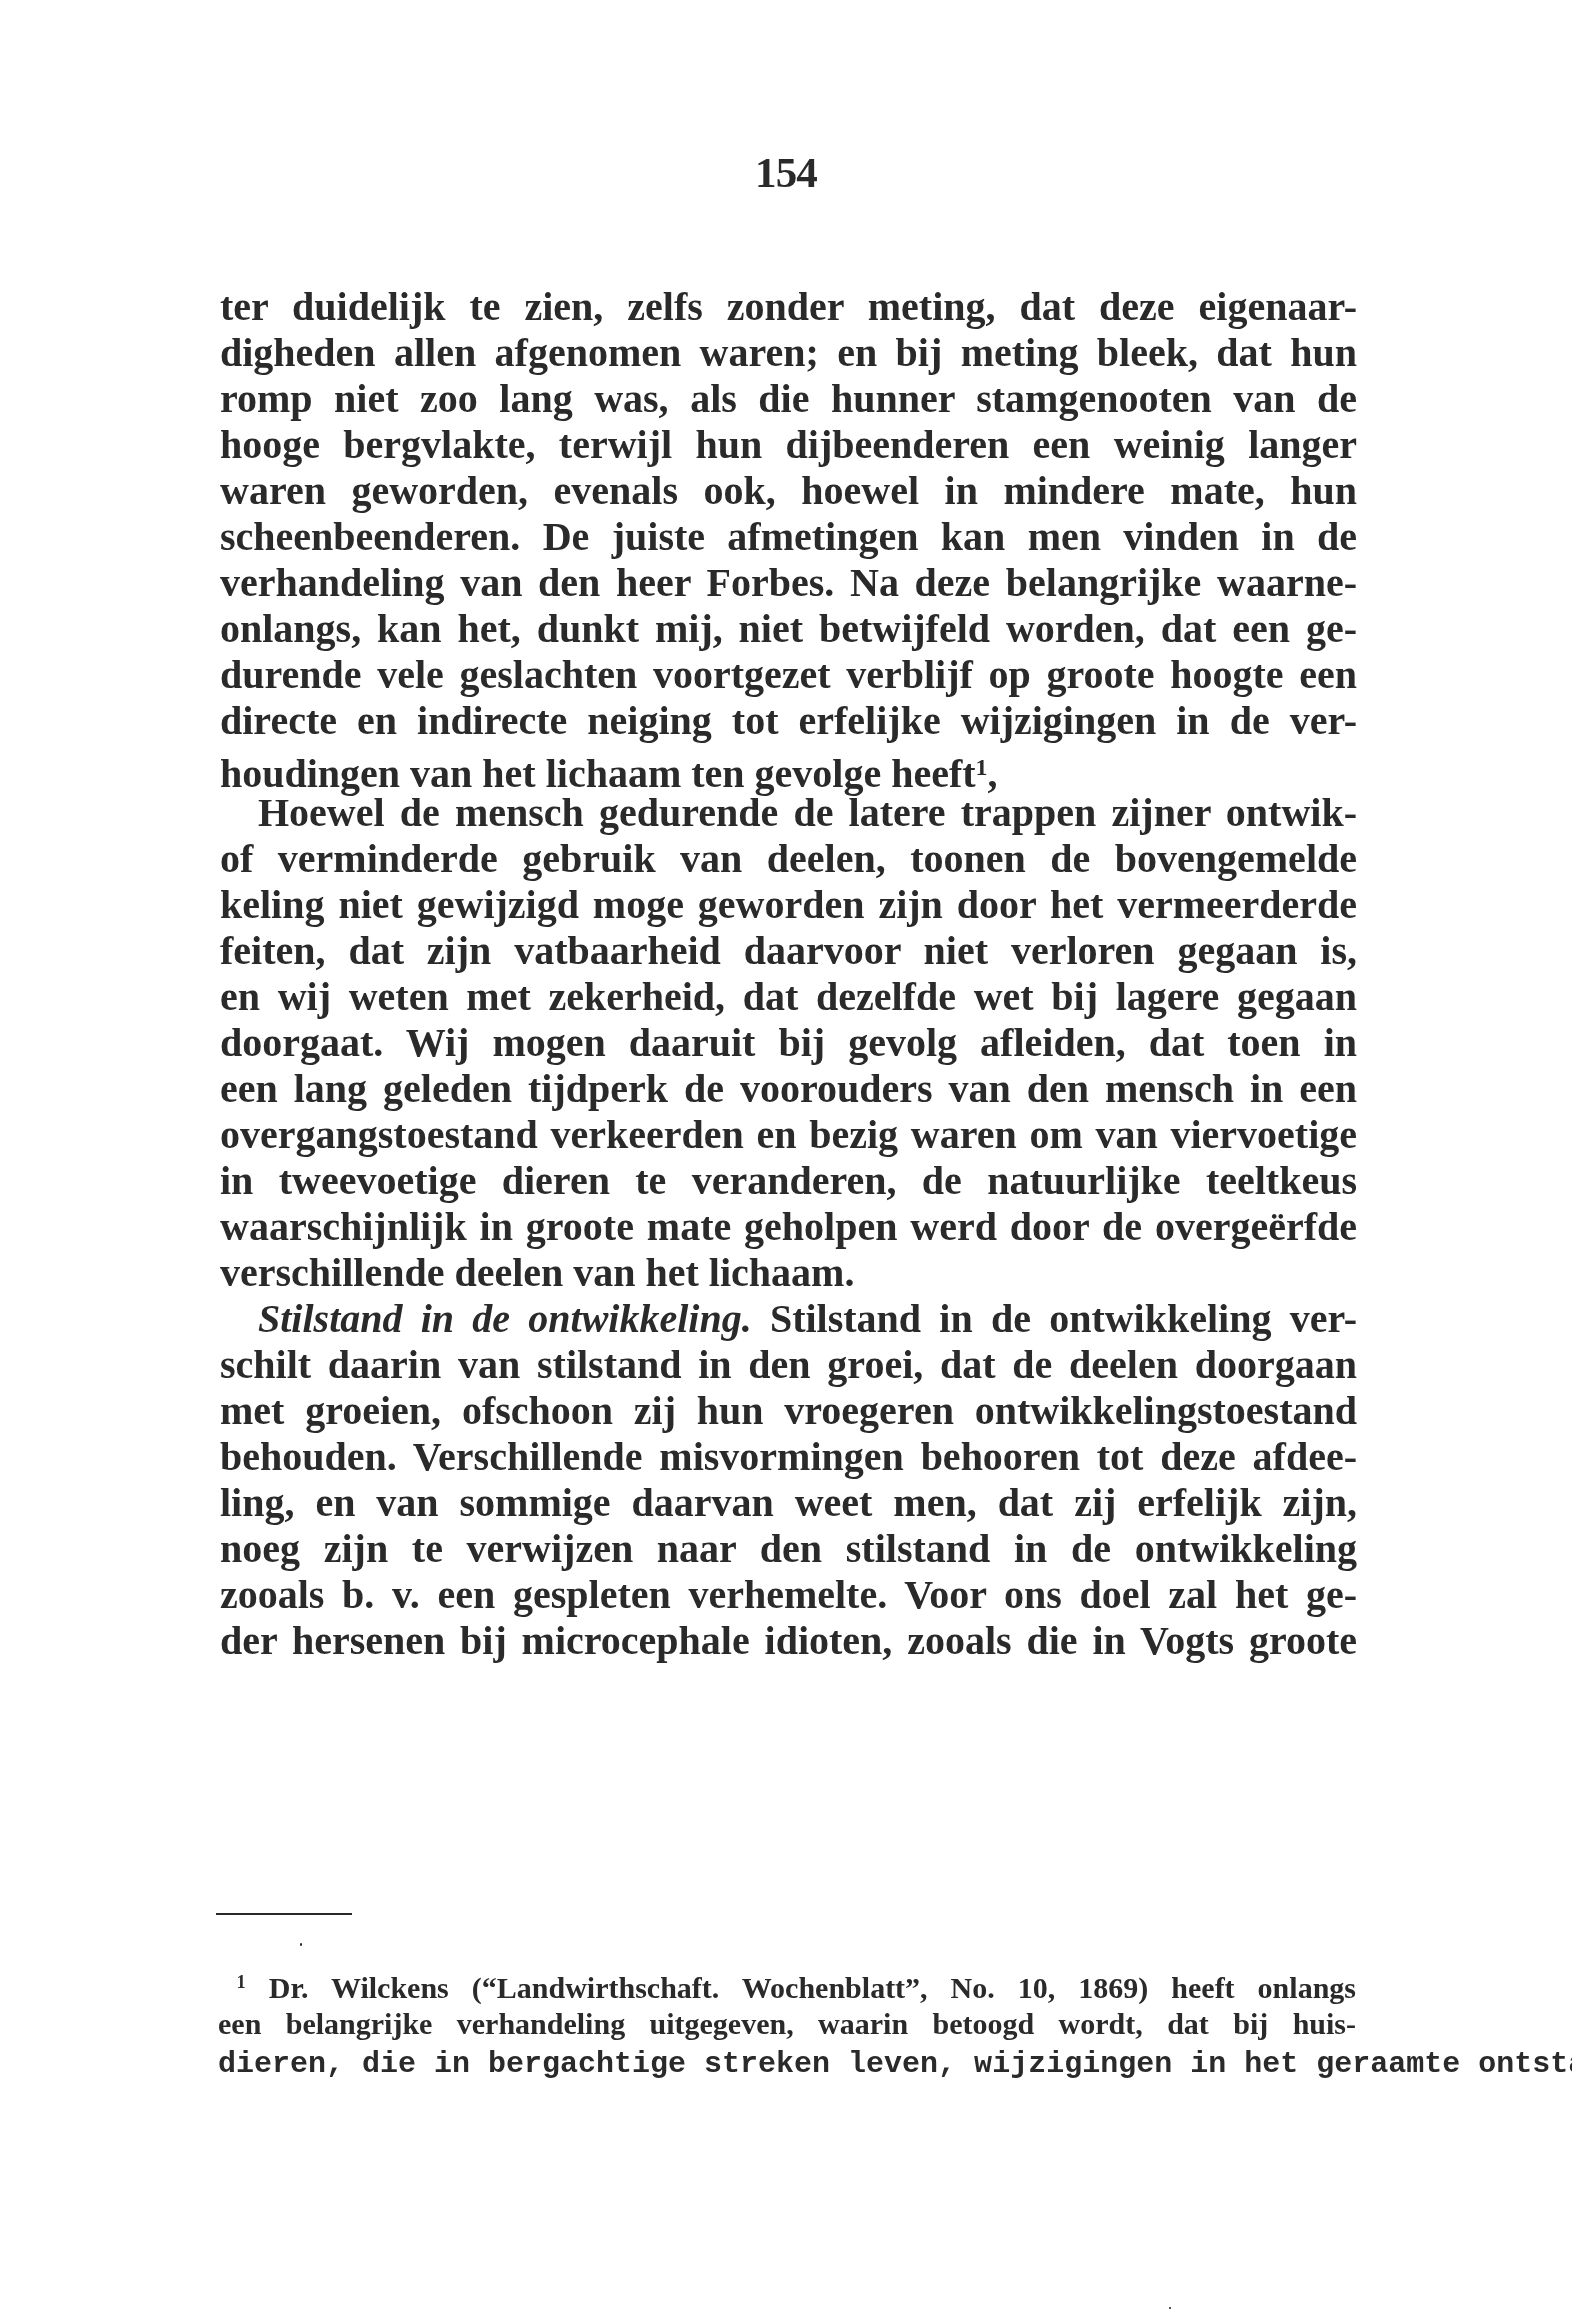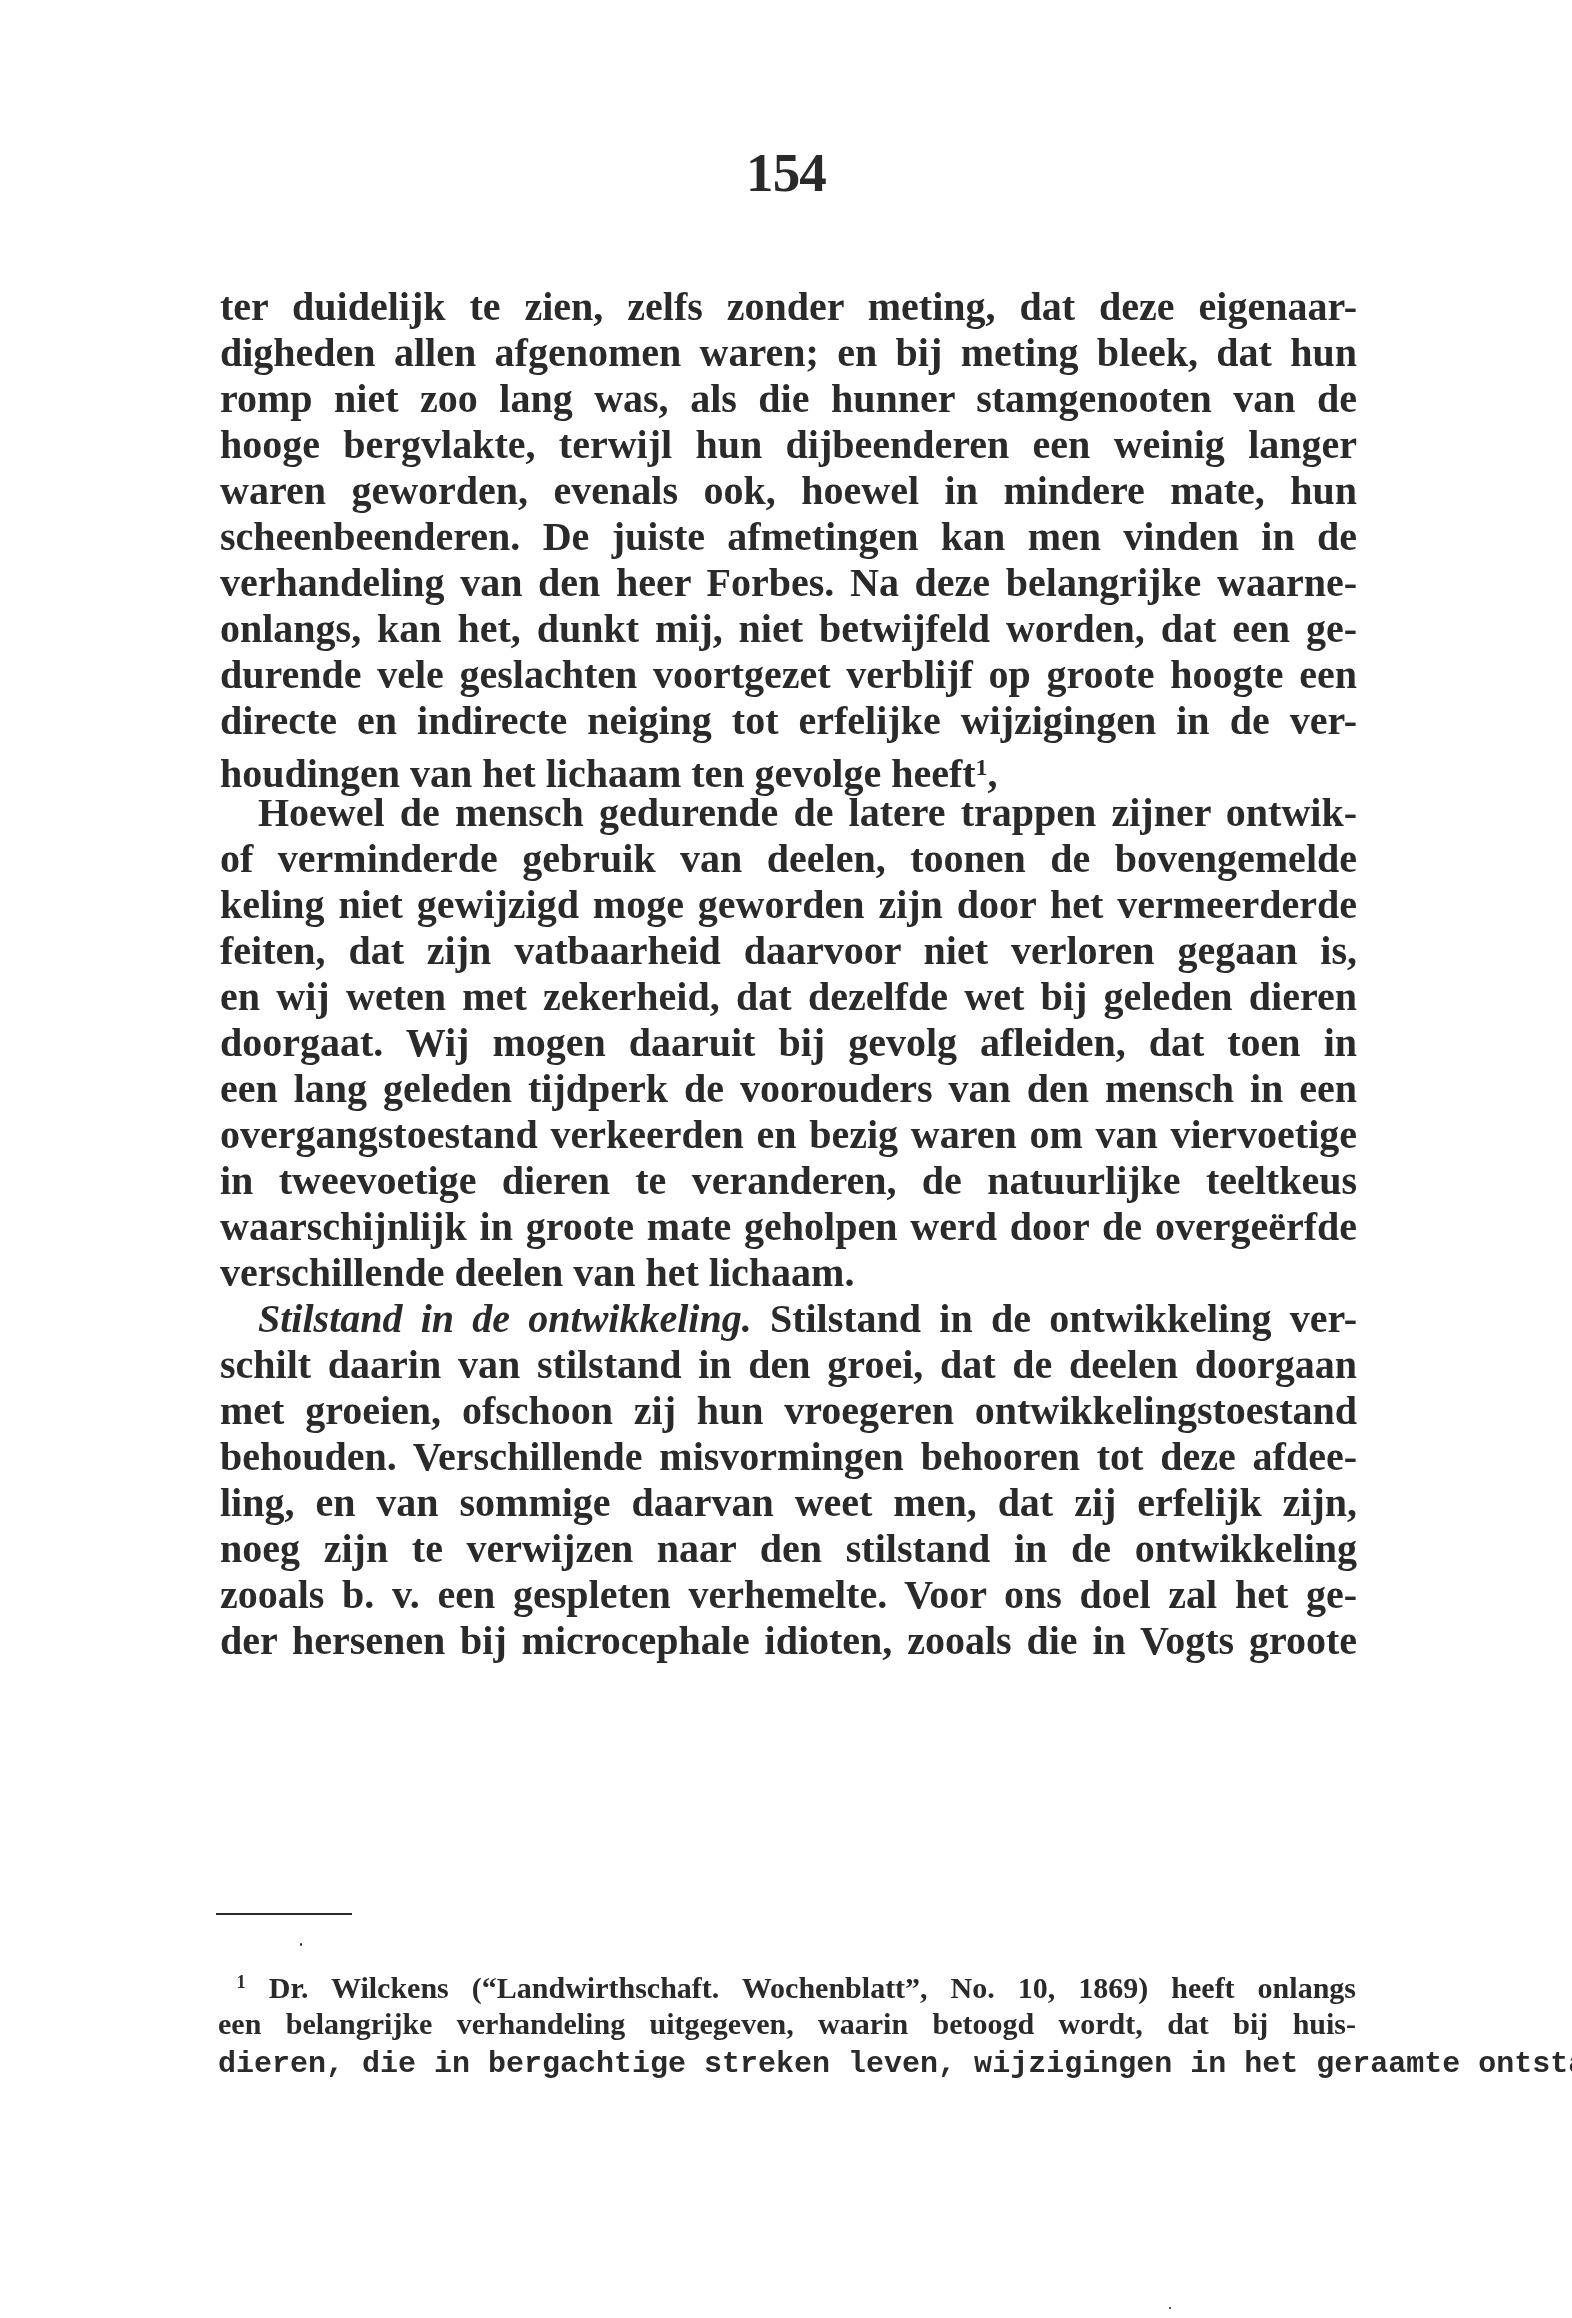--- a/index.html
+++ b/index.html
@@ -1,21 +1,21 @@
 <!DOCTYPE html>
 <html style="font-size:7.4px"><head>
 <meta charset="utf-8">
 <style>
   html, body { margin: 0; padding: 0; background: #ffffff; }
   body { width: 1572px; height: 2397px; position: relative; overflow: hidden; }
   .page { position: absolute; left: 0; top: 0; width: 1572px; height: 2397px; background: #ffffff; color: #2a2a2a; }
   .page-number {
     position: absolute; left: 0; width: 1572px; top: 147px;
     text-align: center; font-family: "Liberation Serif", serif; font-weight: bold;
-    font-size: 55px; line-height: 51px; letter-spacing: -0.9px;
+    font-size: 43px; line-height: 51px; letter-spacing: -0.9px;
   }
   .body-text { position: absolute; left: 220px; top: 236px; width: 1137px; margin-top: 48px; }
   .line {
     display: block; height: 46px; line-height: 46px; white-space: nowrap;
     font-family: "Liberation Serif", serif; font-weight: bold; font-size: 40px;
     text-align: justify; text-align-last: justify; overflow: visible;
   }
   .line.last { text-align-last: left; }
   .line.indent { padding-left: 38px; width: calc(100% - 38px); }
   .line .it { font-style: italic; }
@@ -53,21 +53,21 @@
       <span class="line">durende vele geslachten voortgezet verblijf op groote hoogte een</span>
       <span class="line">directe en indirecte neiging tot erfelijke wijzigingen in de ver-</span>
       <span class="line last"><span>houdingen van het lichaam ten gevolge heeft</span><span class="sup">1</span><span>,</span></span>
     </div>
 
     <div>
       <span class="line indent">Hoewel de mensch gedurende de latere trappen zijner ontwik-</span>
       <span class="line">of verminderde gebruik van deelen, toonen de bovengemelde</span>
       <span class="line">keling niet gewijzigd moge geworden zijn door het vermeerderde</span>
       <span class="line">feiten, dat zijn vatbaarheid daarvoor niet verloren gegaan is,</span>
-      <span class="line">en wij weten met zekerheid, dat dezelfde wet bij geleden dieren</span>
+      <span class="line">en wij weten met zekerheid, dat dezelfde wet bij lagere gegaan</span>
       <span class="line">doorgaat. Wij mogen daaruit bij gevolg afleiden, dat toen in</span>
       <span class="line">een lang geleden tijdperk de voorouders van den mensch in een</span>
       <span class="line">overgangstoestand verkeerden en bezig waren om van viervoetige</span>
       <span class="line">in tweevoetige dieren te veranderen, de natuurlijke teeltkeus</span>
       <span class="line">waarschijnlijk in groote mate geholpen werd door de overgeërfde</span>
       <span class="line last">verschillende deelen van het lichaam.</span>
     </div>
 
     <div>
       <span class="line indent"><span class="it">Stilstand in de ontwikkeling.</span> <span>Stilstand in de ontwikkeling ver-</span></span>

